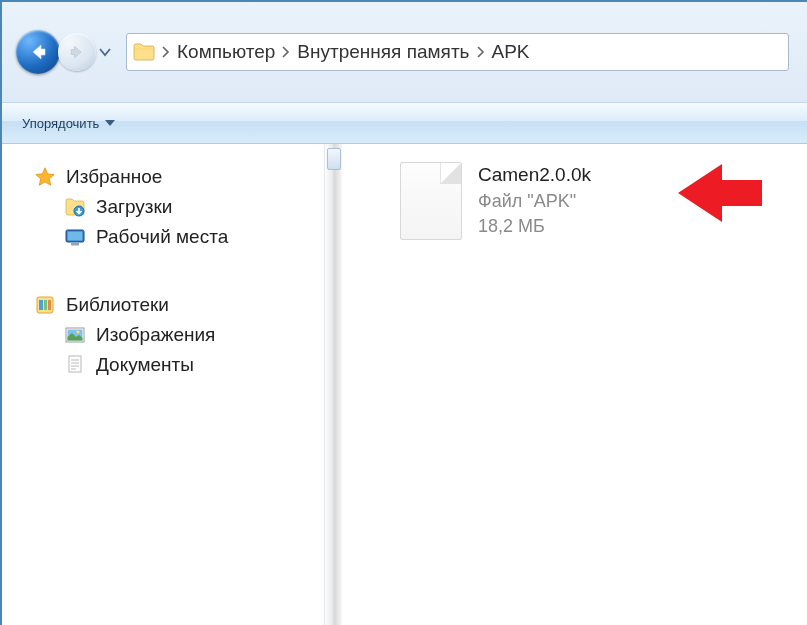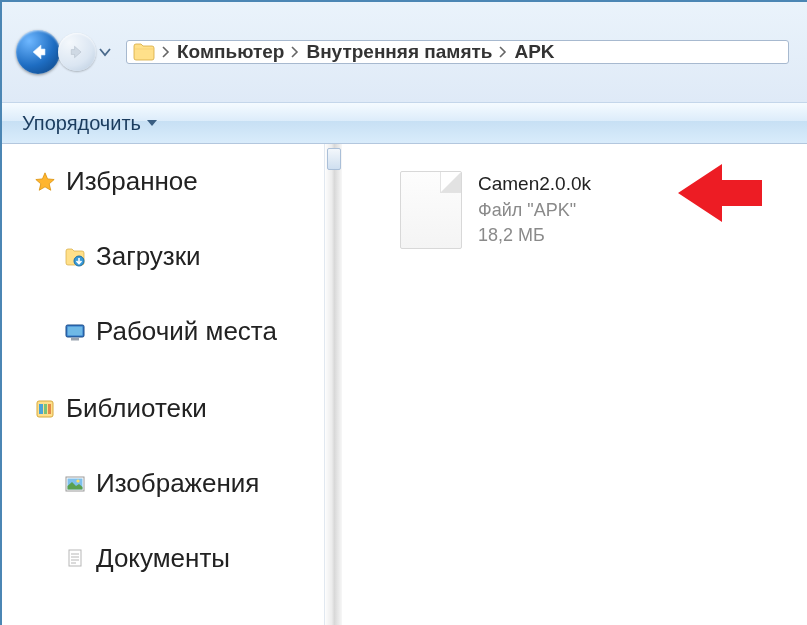--- a/index.html
+++ b/index.html
@@ -55,30 +55,29 @@
   }
   .navbtn svg { display:block; }
   .navchevron {
     width: 18px;
     display:flex;
     align-items:center;
     justify-content:center;
   }
   .addressbar {
     flex: 1;
-    height: 24px;
+    height: 38px;
     background: #fff;
     border: 1px solid #a7b9cf;
     border-radius: 3px;
     display: flex;
     align-items: center;
     padding: 0 6px;
     gap: 6px;
     overflow: hidden;
-    font-weight: bold;
   }
   .addr-folder-icon { width: 22px; height: 20px; flex:0 0 auto; }
   .crumb {
     display: flex;
     align-items: center;
     gap: 4px;
     font-size: 19px;
     color: #333;
     white-space: nowrap;
   }
@@ -90,46 +89,46 @@
   }
   
   .toolbar {
     height: 42px;
     background: linear-gradient(#f5fbff, #dcecfa 45%, #c7e0f4 46%, #d9ecfb);
     border-top: 1px solid #c4d6ea;
     border-bottom: 1px solid #b3c7de;
     display: flex;
     align-items: center;
     padding: 0 20px;
-    font-size: 20px;
+    font-size: 13px;
     color: #1b3c5e;
   }
   .toolbar .arrangebtn { display:flex; align-items:center; gap:6px; }
   
   .panes {
     display: flex;
     height: calc(100% - 142px);
     background: #fff;
   }
   .sidebar {
     width: 322px;
     border-right: none;
     padding: 18px 0 0 32px;
     overflow: hidden;
   }
   .group-title, .group-item {
     display:flex;
     align-items:center;
     gap: 10px;
-    font-size: 26px;
+    font-size: 19px;
     color: #333;
     padding: 4px 0;
     white-space: nowrap;
   }
-  .group-item { padding-left: 30px; color:#222;margin-top:36px; }
+  .group-item { padding-left: 30px; color:#222; }
   .group-title { color:#222; }
   .spacer { height: 38px; }
   .icon { width: 22px; height: 22px; display:flex; align-items:center; justify-content:center; flex:0 0 auto; }
   .icon svg { display:block; }
   .divider {
     width: 18px;
     background: linear-gradient(to right, #fdfdfd, #ececec 40%, #d8d8d8 55%, #f7f7f7);
     border-left: 1px solid #e1e8f0;
     position: relative;
   }
@@ -138,21 +137,21 @@
     left:2px;
     top:4px;
     width:14px;
     height:22px;
     border-radius:2px;
     background: linear-gradient(#f3f7fb,#cfdff0);
     border:1px solid #aabfd8;
   }
   .content {
     flex: 1;
-    padding: 27px 12px 0 58px;
+    padding: 18px 12px 0 58px;
     position: relative;
   }
   .fileitem {
     display:flex;
     gap: 16px;
   }
   .fileicon {
     width: 62px;
     height: 78px;
     background: linear-gradient(#fdfdfd,#f4f4f4);

